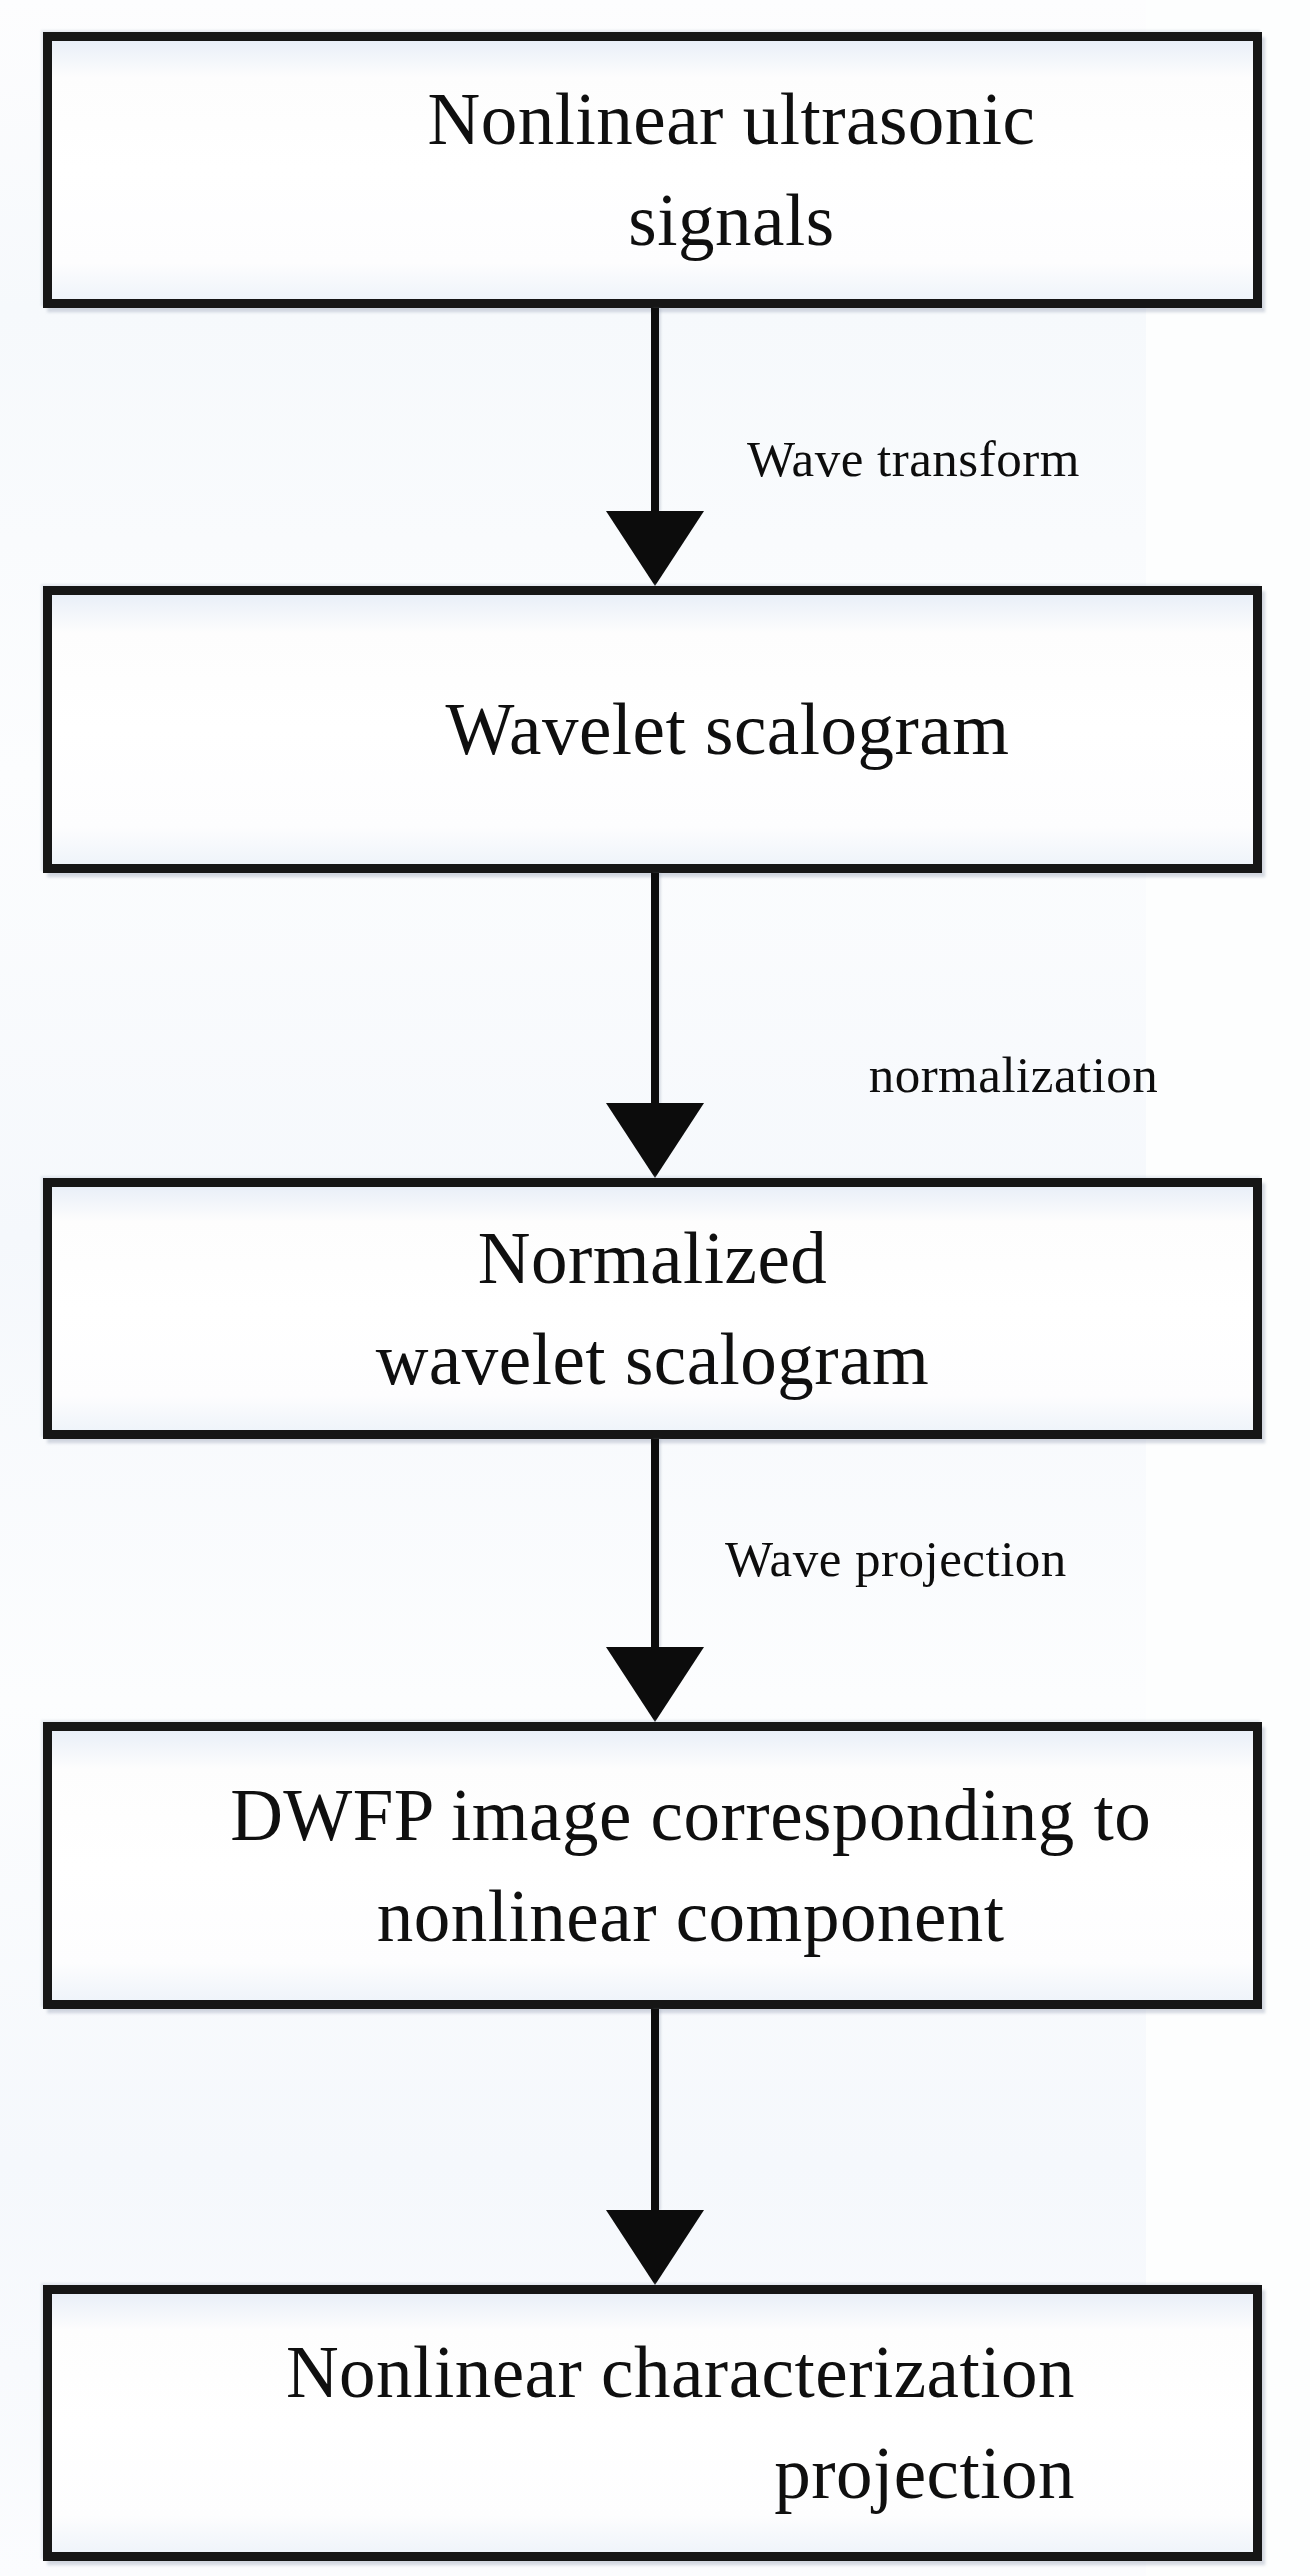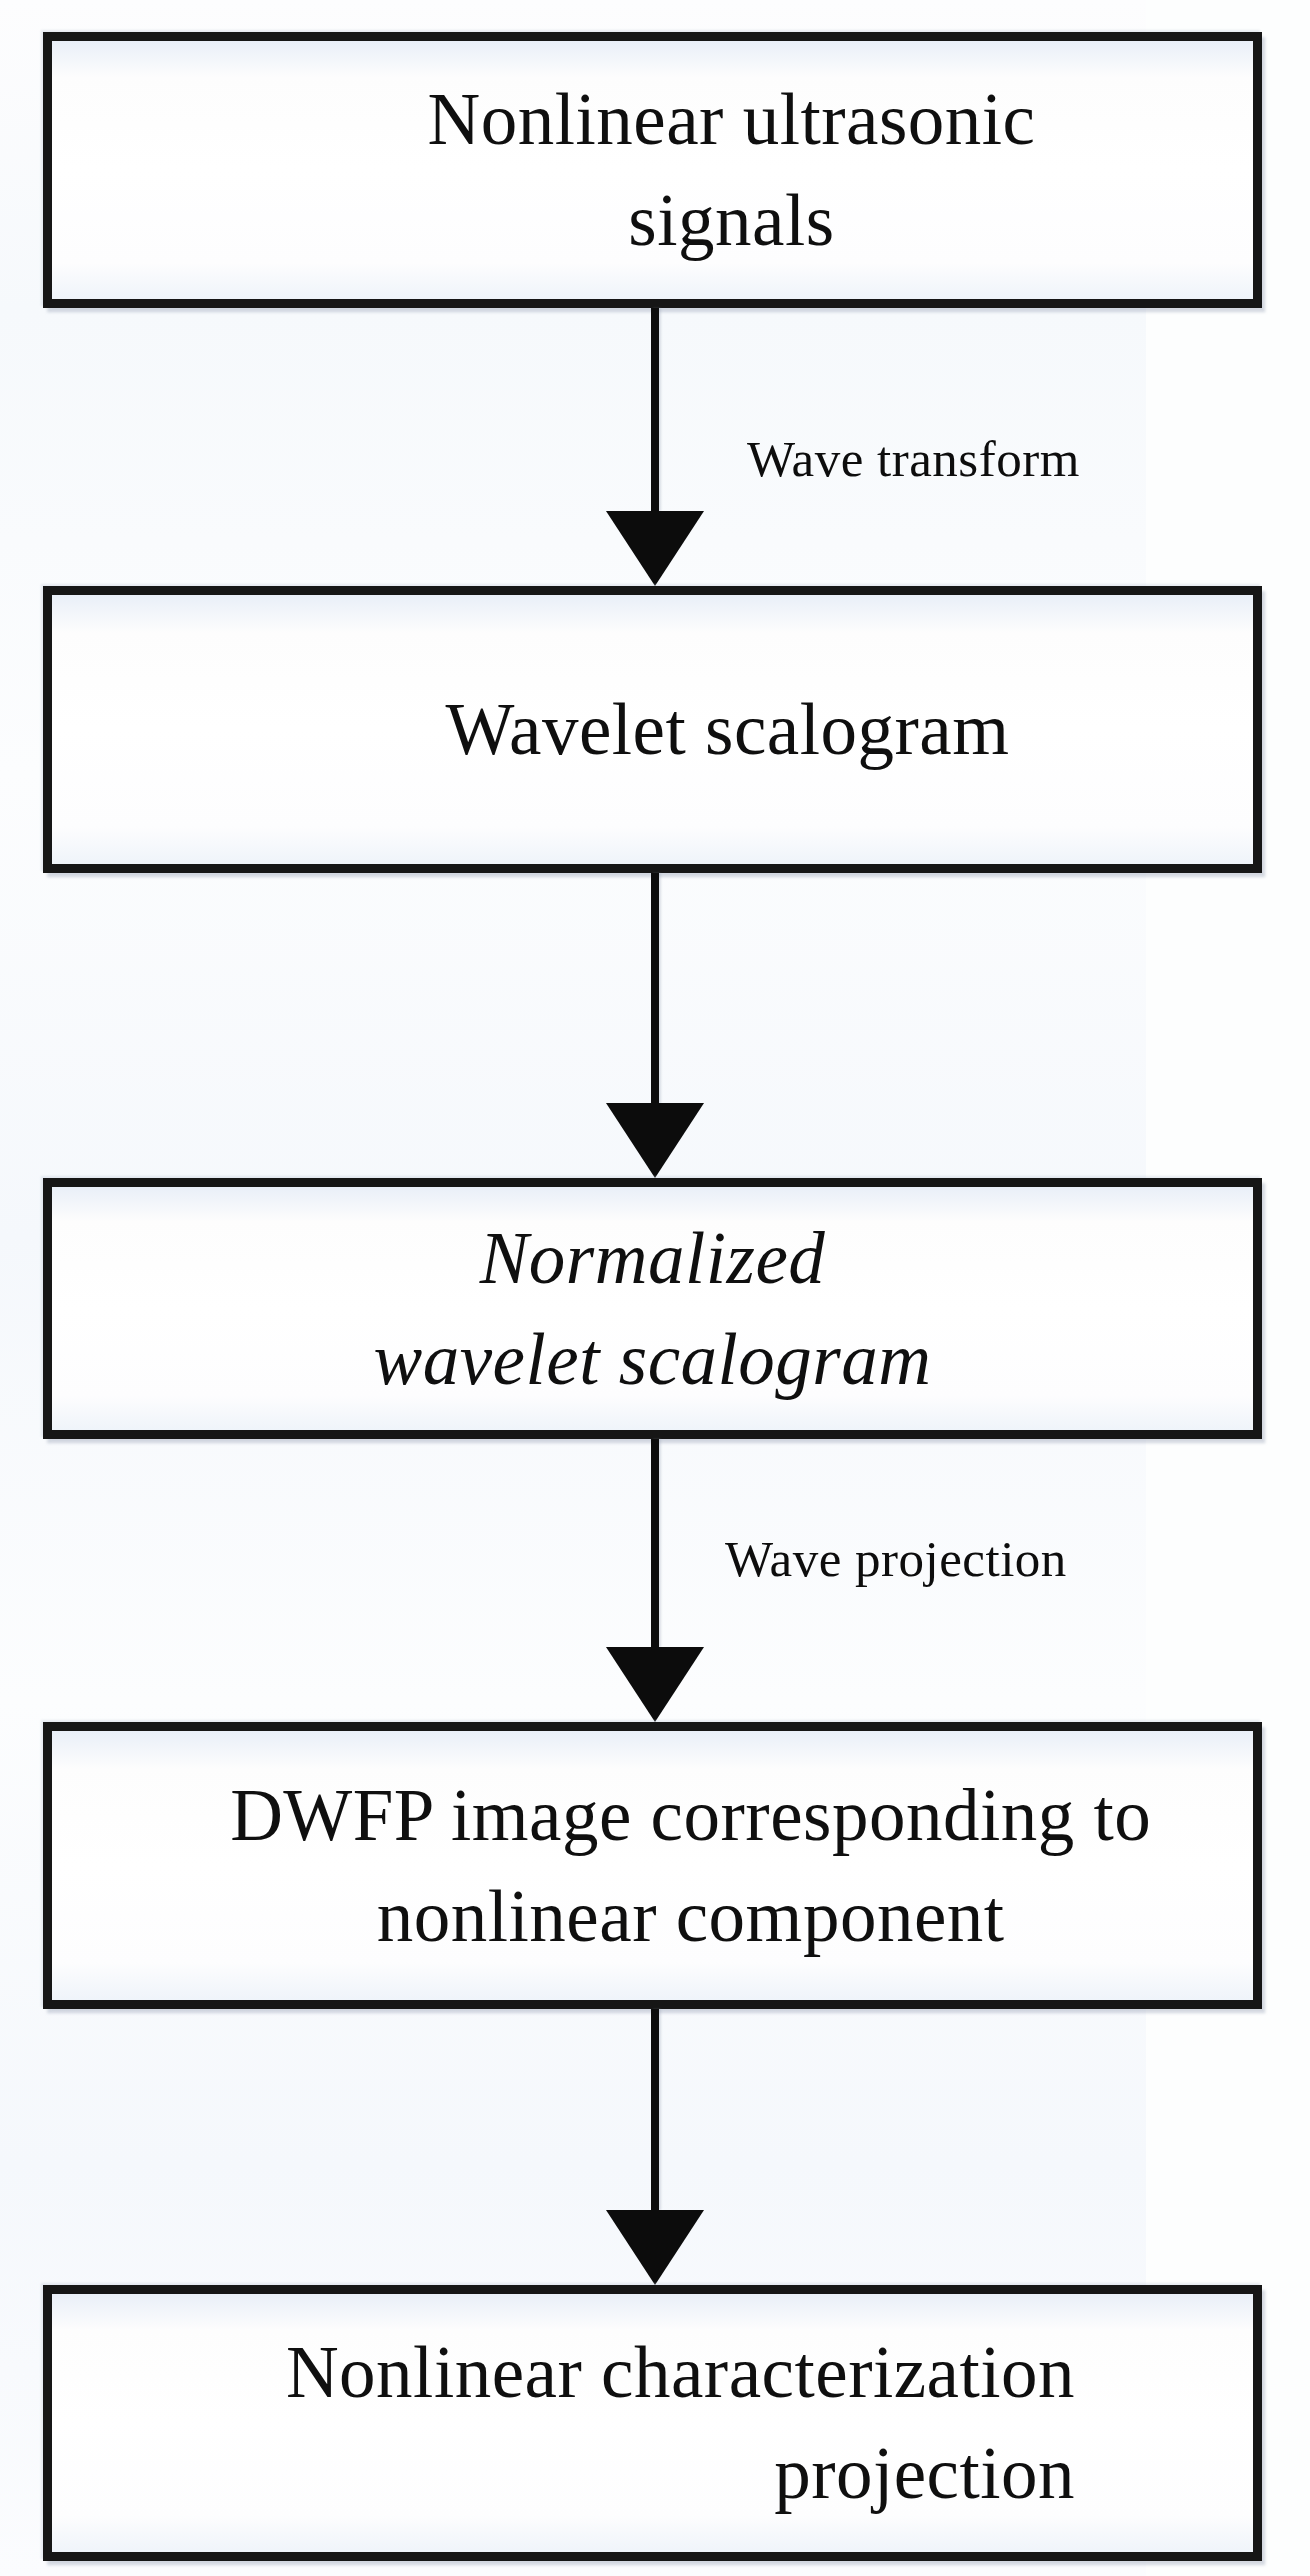--- a/index.html
+++ b/index.html
@@ -96,23 +96,24 @@
   <div class="flow-box" style="top:586px; height:287px;">
     <div class="box-text shift-80">
       <span>Wavelet scalogram</span>
     </div>
   </div>
 
   <div class="stem" style="top:873px; height:231px;"></div>
   <div class="head" style="top:1103px;"></div>
   <div class="arrow-label centered" style="left:723px; top:919px; width:581px;">
     <br>
+    <span>normalization</span>
   </div>
 
-  <div class="flow-box" style="top:1178px; height:261px;font-style:italic;">
+  <div class="flow-box" style="top:1178px; height:261px;">
     <div class="box-text">
       <span>Normalized</span><br>
       <span>wavelet scalogram</span>
     </div>
   </div>
 
   <div class="stem" style="top:1439px; height:208px;"></div>
   <div class="head" style="top:1647px;"></div>
   <div class="arrow-label" style="left:725px; top:1507px;">
     <span>Wave projection</span>

